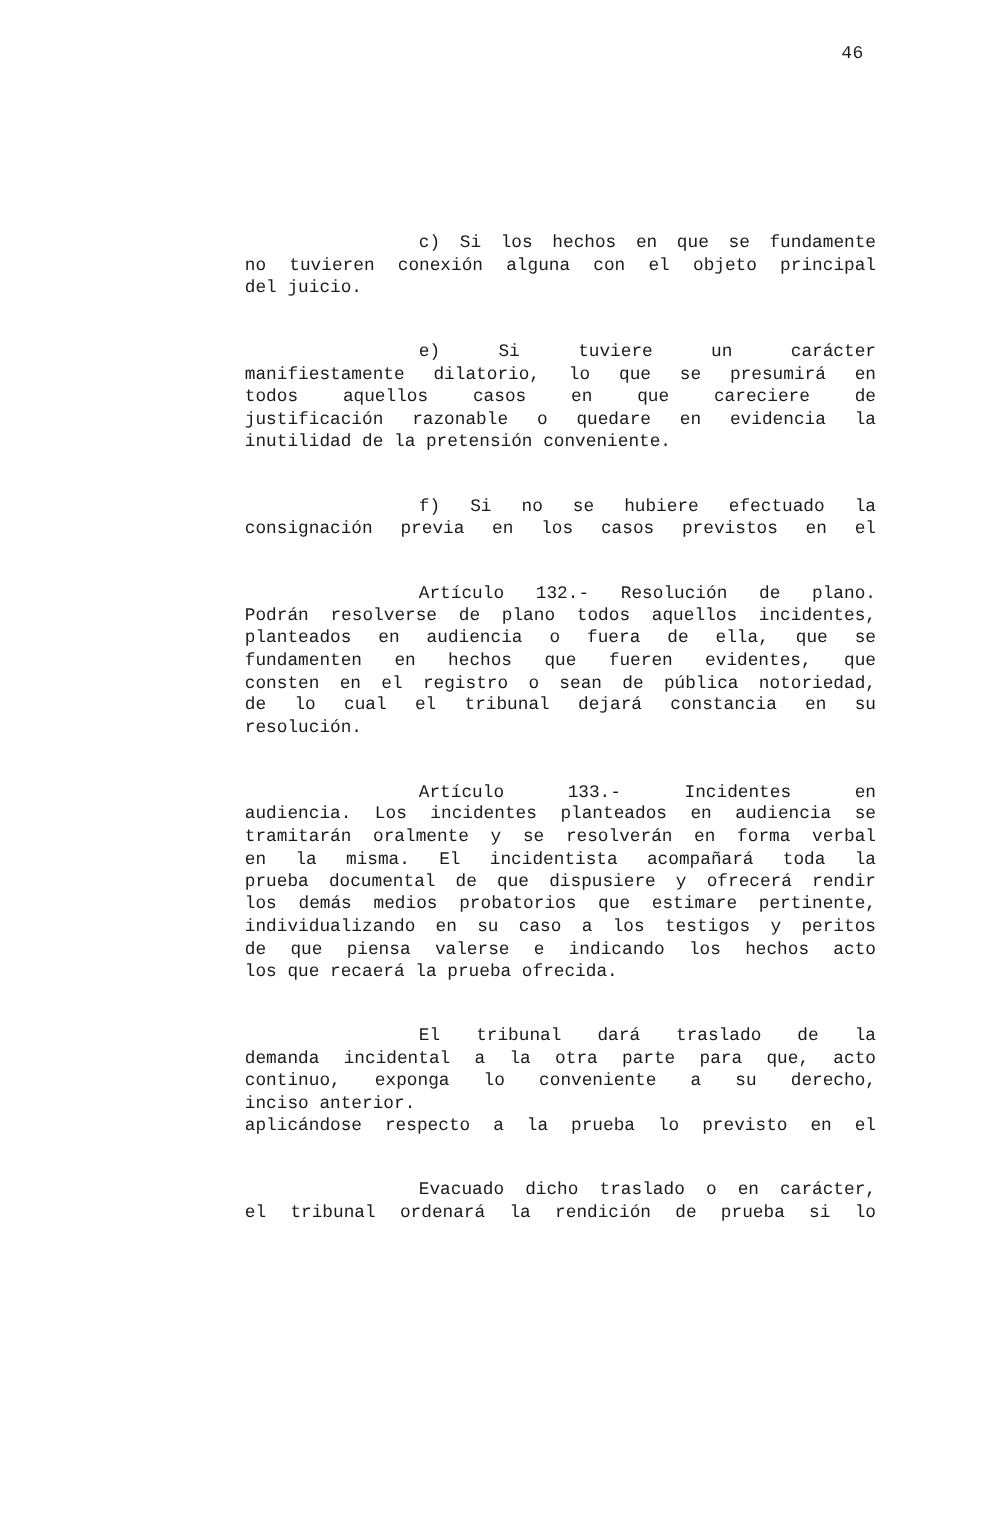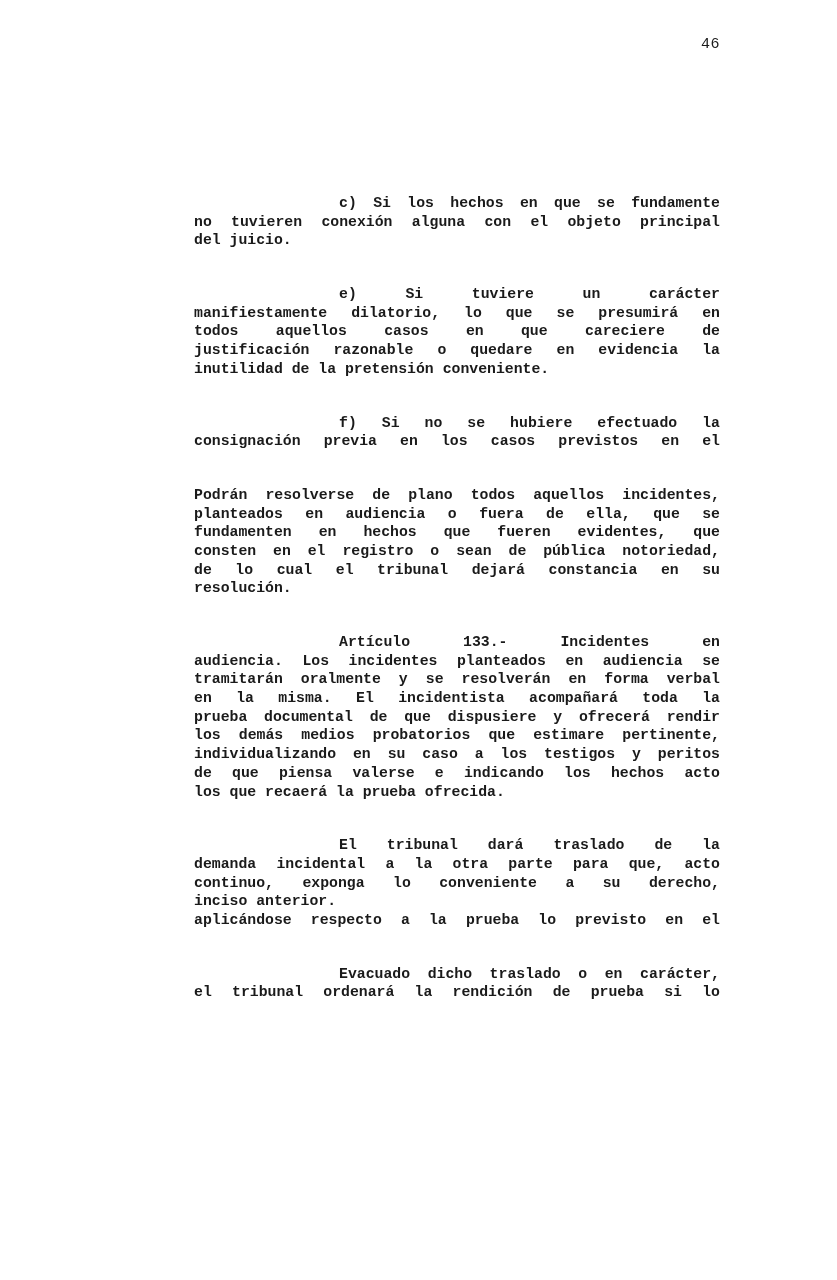--- a/index.html
+++ b/index.html
@@ -18,24 +18,23 @@
     .page-number {
       position: absolute;
       top: 36px;
       right: 117px;
       font-size: 15px;
       line-height: 18px;
       letter-spacing: 0.5px;
     }
     .content {
       position: absolute;
-      left: 194px;
+      left: 204px;
       top: 194px;
       width: 526px;
-      font-weight: bold;
     }
     .para {
       margin: 0 0 35px 0;
       font-size: 14.8px;
       line-height: 18.7px;
     }
     .line {
       display: block;
       width: 526px;
       white-space: nowrap;
@@ -73,20 +72,21 @@
     <span class="line">justificación razonable o quedare en evidencia la</span>
     <span class="line last">inutilidad de la pretensión conveniente.</span>
   </p>
 
   <p class="para">
     <span class="line first">f) Si no se hubiere efectuado la</span>
     <span class="line">consignación previa en los casos previstos en el</span>
   </p>
 
   <p class="para">
+    <span class="line first">Artículo 132.- Resolución de plano.</span>
     <span class="line">Podrán resolverse de plano todos aquellos incidentes,</span>
     <span class="line">planteados en audiencia o fuera de ella, que se</span>
     <span class="line">fundamenten en hechos que fueren evidentes, que</span>
     <span class="line">consten en el registro o sean de pública notoriedad,</span>
     <span class="line">de lo cual el tribunal dejará constancia en su</span>
     <span class="line last">resolución.</span>
   </p>
 
   <p class="para">
     <span class="line first">Artículo 133.- Incidentes en</span>

